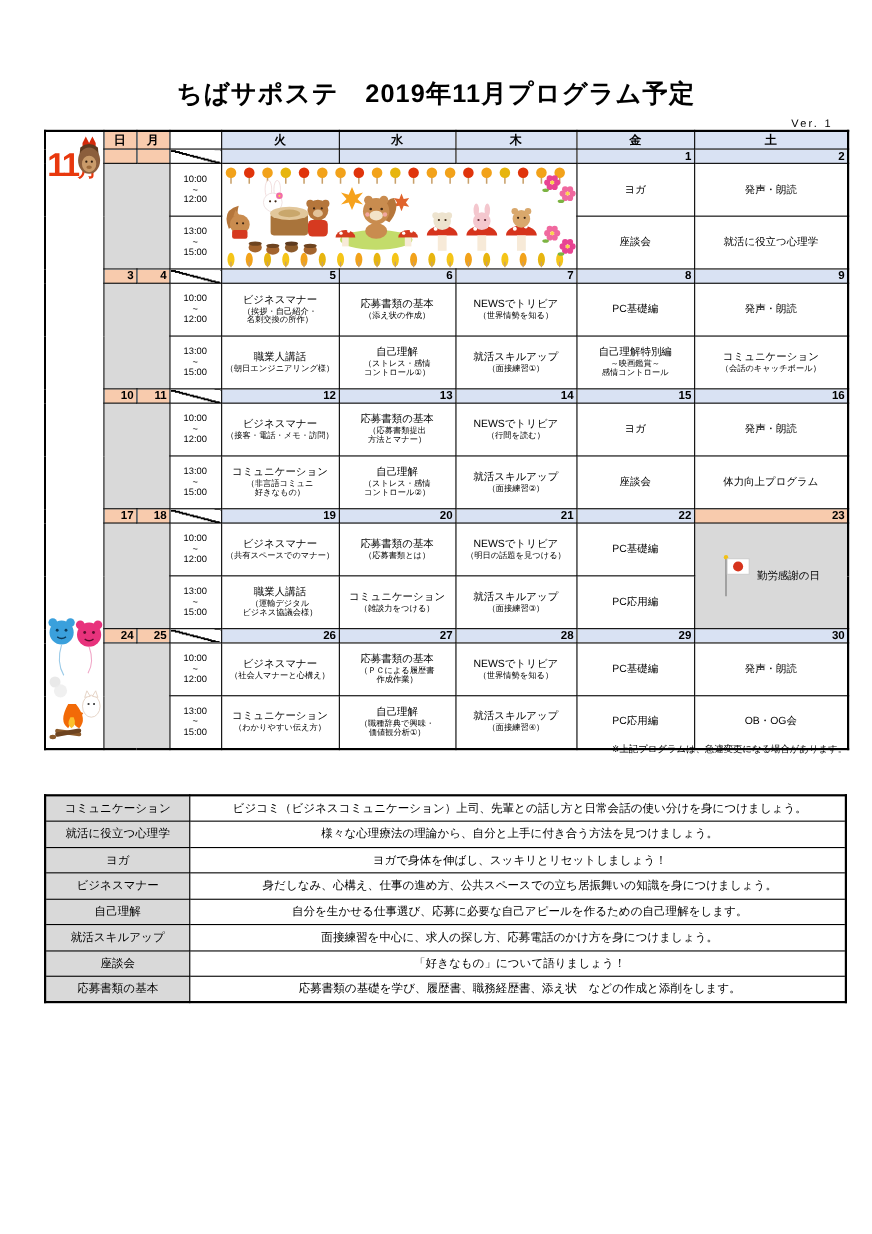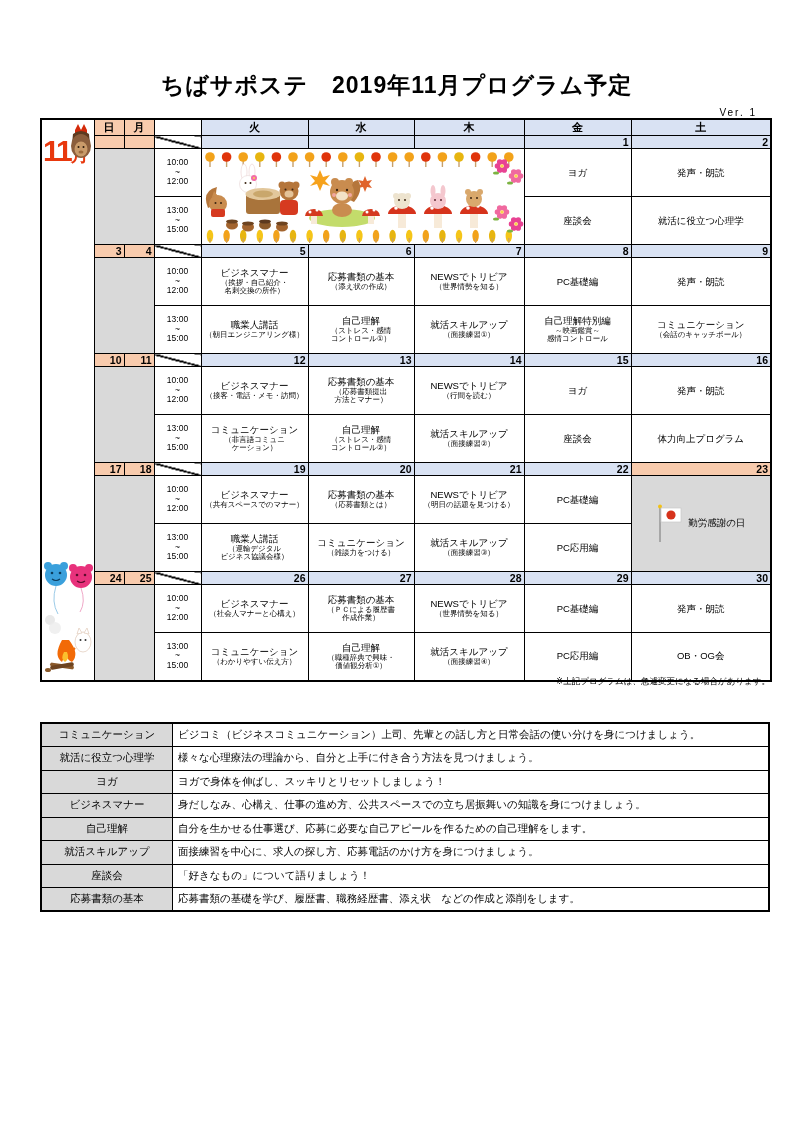--- a/index.html
+++ b/index.html
@@ -42,21 +42,21 @@
   
   .change-note{position:absolute;top:676px;right:23px;font-size:8.5px;text-align:right;}
   .notes{position:absolute;left:44px;top:690px;font-size:11px;line-height:1.3;}
 
   
   table.legend{position:absolute;left:40px;top:722px;border-collapse:collapse;
     table-layout:fixed;width:730px;border:2px solid #000;}
   table.legend td{border:1px solid #000;font-size:10.5px;vertical-align:middle;}
   table.legend tr{height:23.5px;}
   td.leg-label{background:#D9D9D9;text-align:center;width:128px;}
-  td.leg-desc{text-align:left;padding-left:5px;margin-left:28px;}
+  td.leg-desc{text-align:center;padding-left:5px;margin-left:28px;}
 </style>
 </head>
 <body>
 
 <div class="title">ちばサポステ　2019年11月プログラム予定</div>
 <div class="ver">Ver. 1</div>
 
 <table class="cal">
   <colgroup>
     <col style="width:53px">
@@ -461,21 +461,21 @@
       </tr>
       <tr class="h-body">
         <td class="time">
           <div>13:00</div>
           <div>~</div>
           <div>15:00</div>
         </td>
         <td class="prog">
           <div class="prog-main">コミュニケーション</div>
           <div class="prog-sub">（非言語コミュニ</div>
-          <div class="prog-sub">ケーション）</div>
+          <div class="prog-sub">好きなもの）</div>
         </td>
         <td class="prog">
           <div class="prog-main">自己理解</div>
           <div class="prog-sub">（ストレス・感情</div>
           <div class="prog-sub">コントロール②）</div>
         </td>
         <td class="prog">
           <div class="prog-main">就活スキルアップ</div>
           <div class="prog-sub">（面接練習②）</div>
         </td>

